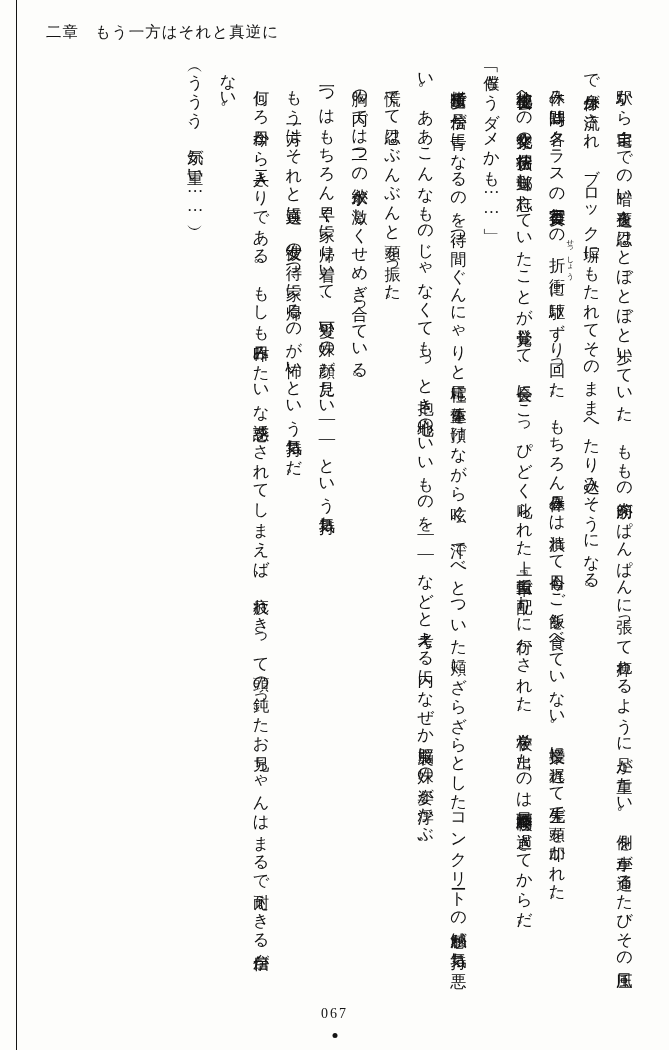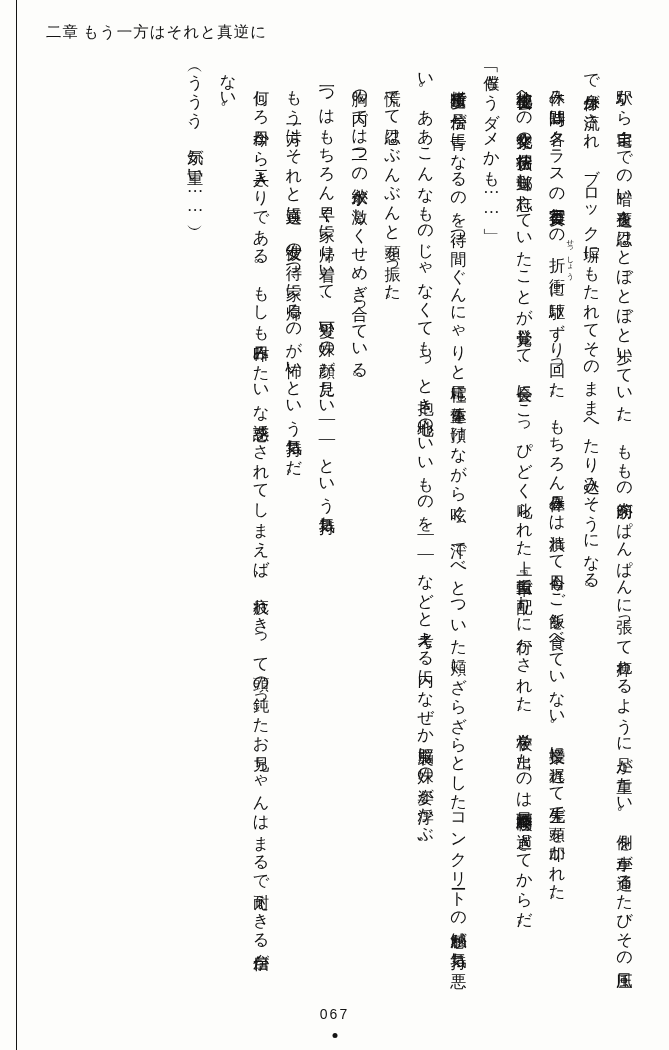--- a/index.html
+++ b/index.html
@@ -36,21 +36,21 @@
   .running-header {
     position: absolute;
     top: 22px;
     left: 46px;
     font-size: 15.5px;
     letter-spacing: 1px;
     color: #141414;
     white-space: nowrap;
   }
   .running-header .chap {
-    margin-right: 4px;
+    margin-right: 16px;
   }
 
   
   .body-text {
     position: absolute;
     top: 62px;
     left: 40px;
     width: 600px;
     height: 900px;
     writing-mode: vertical-rl;
@@ -84,21 +84,21 @@
   
   .folio {
     position: absolute;
     bottom: 28px;
     left: 0;
     width: 669px;
     text-align: center;
     font-size: 14px;
     letter-spacing: 2px;
     color: #141414;
-    font-family: Liberation Sans, sans-serif;
+    font-family: Liberation Serif, serif;
   }
   .folio-dot {
     position: absolute;
     bottom: 12px;
     left: 50%;
     transform: translateX(-50%);
     width: 5px;
     height: 5px;
     border-radius: 50%;
     background: #141414;

